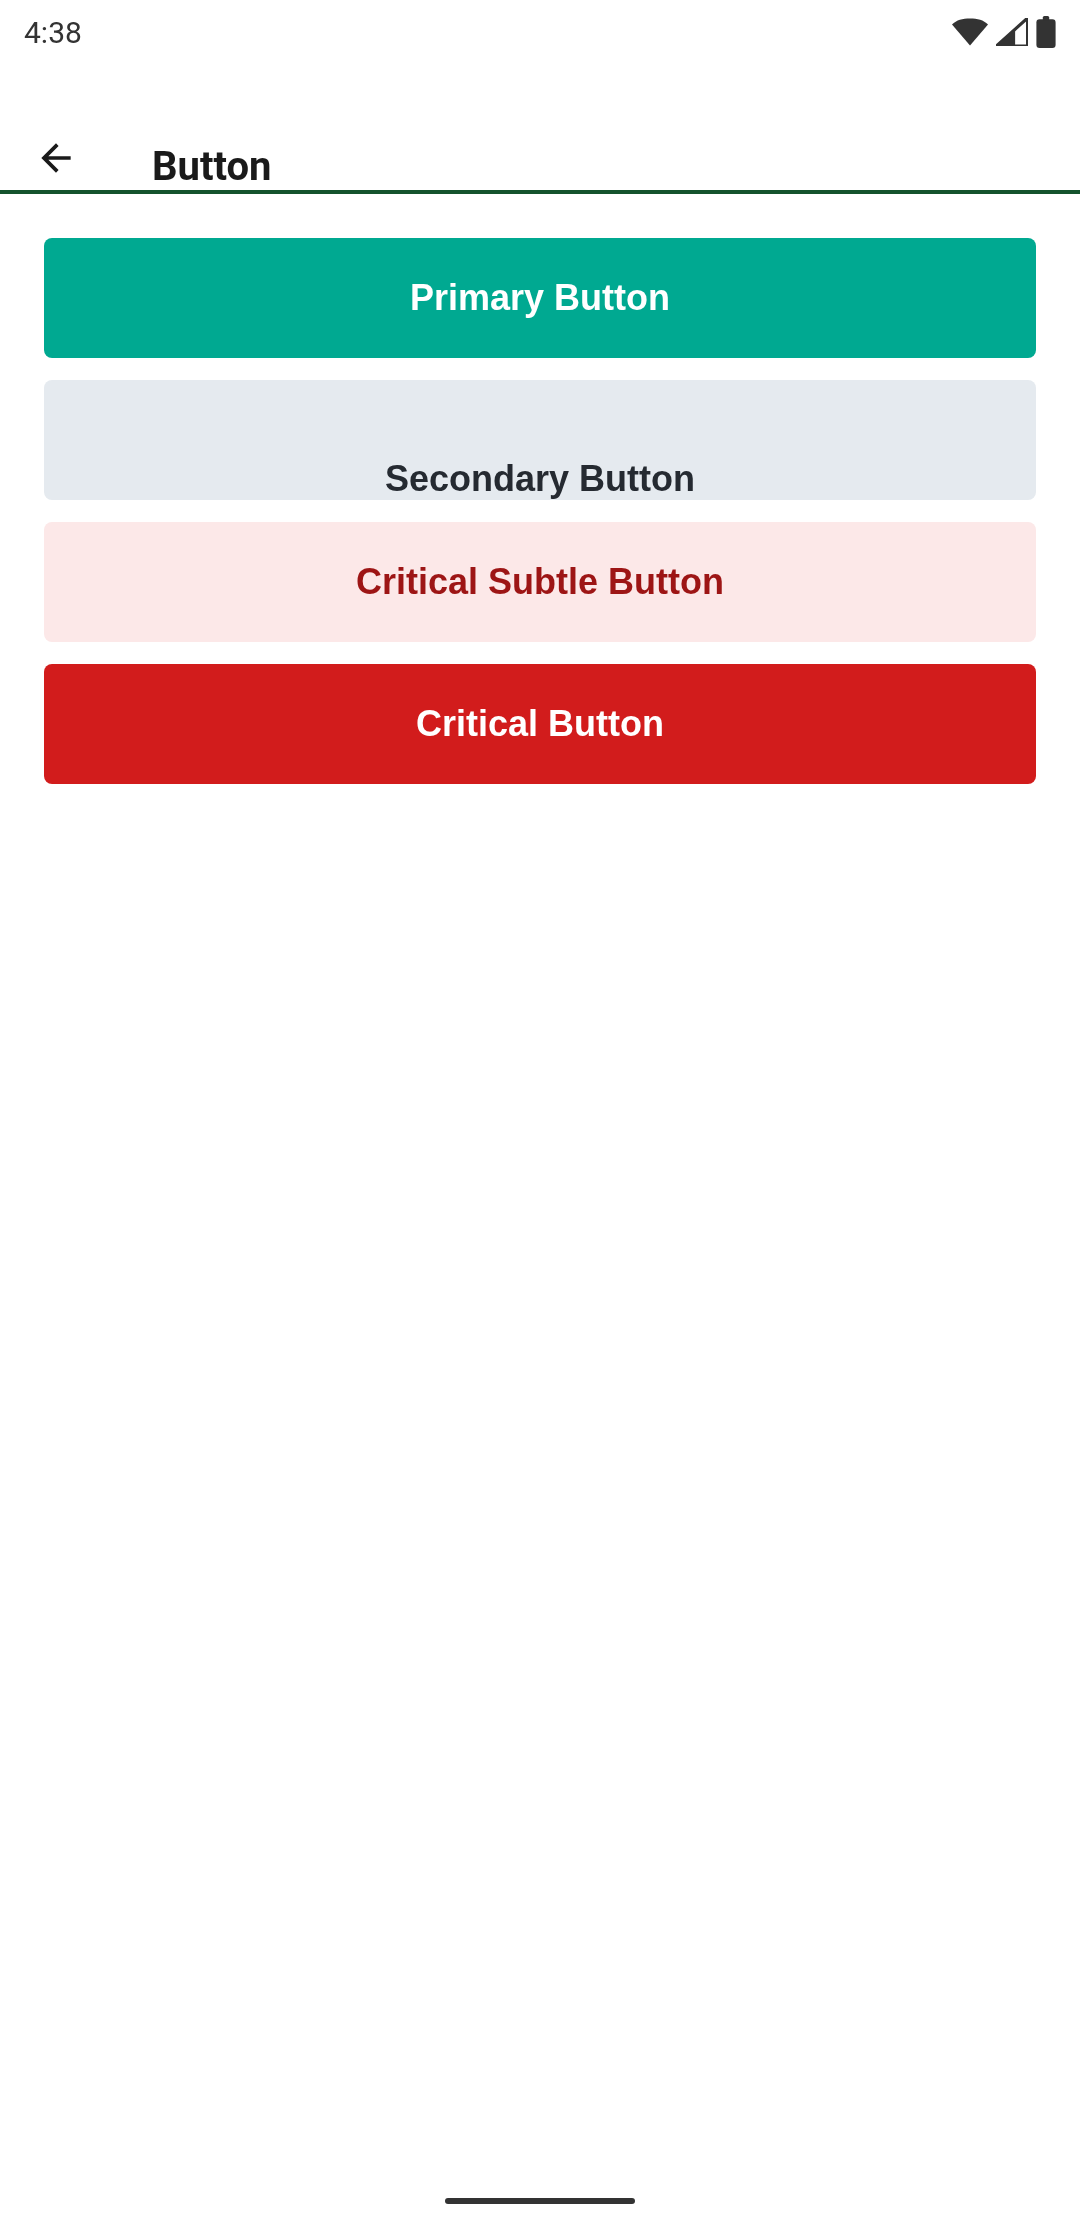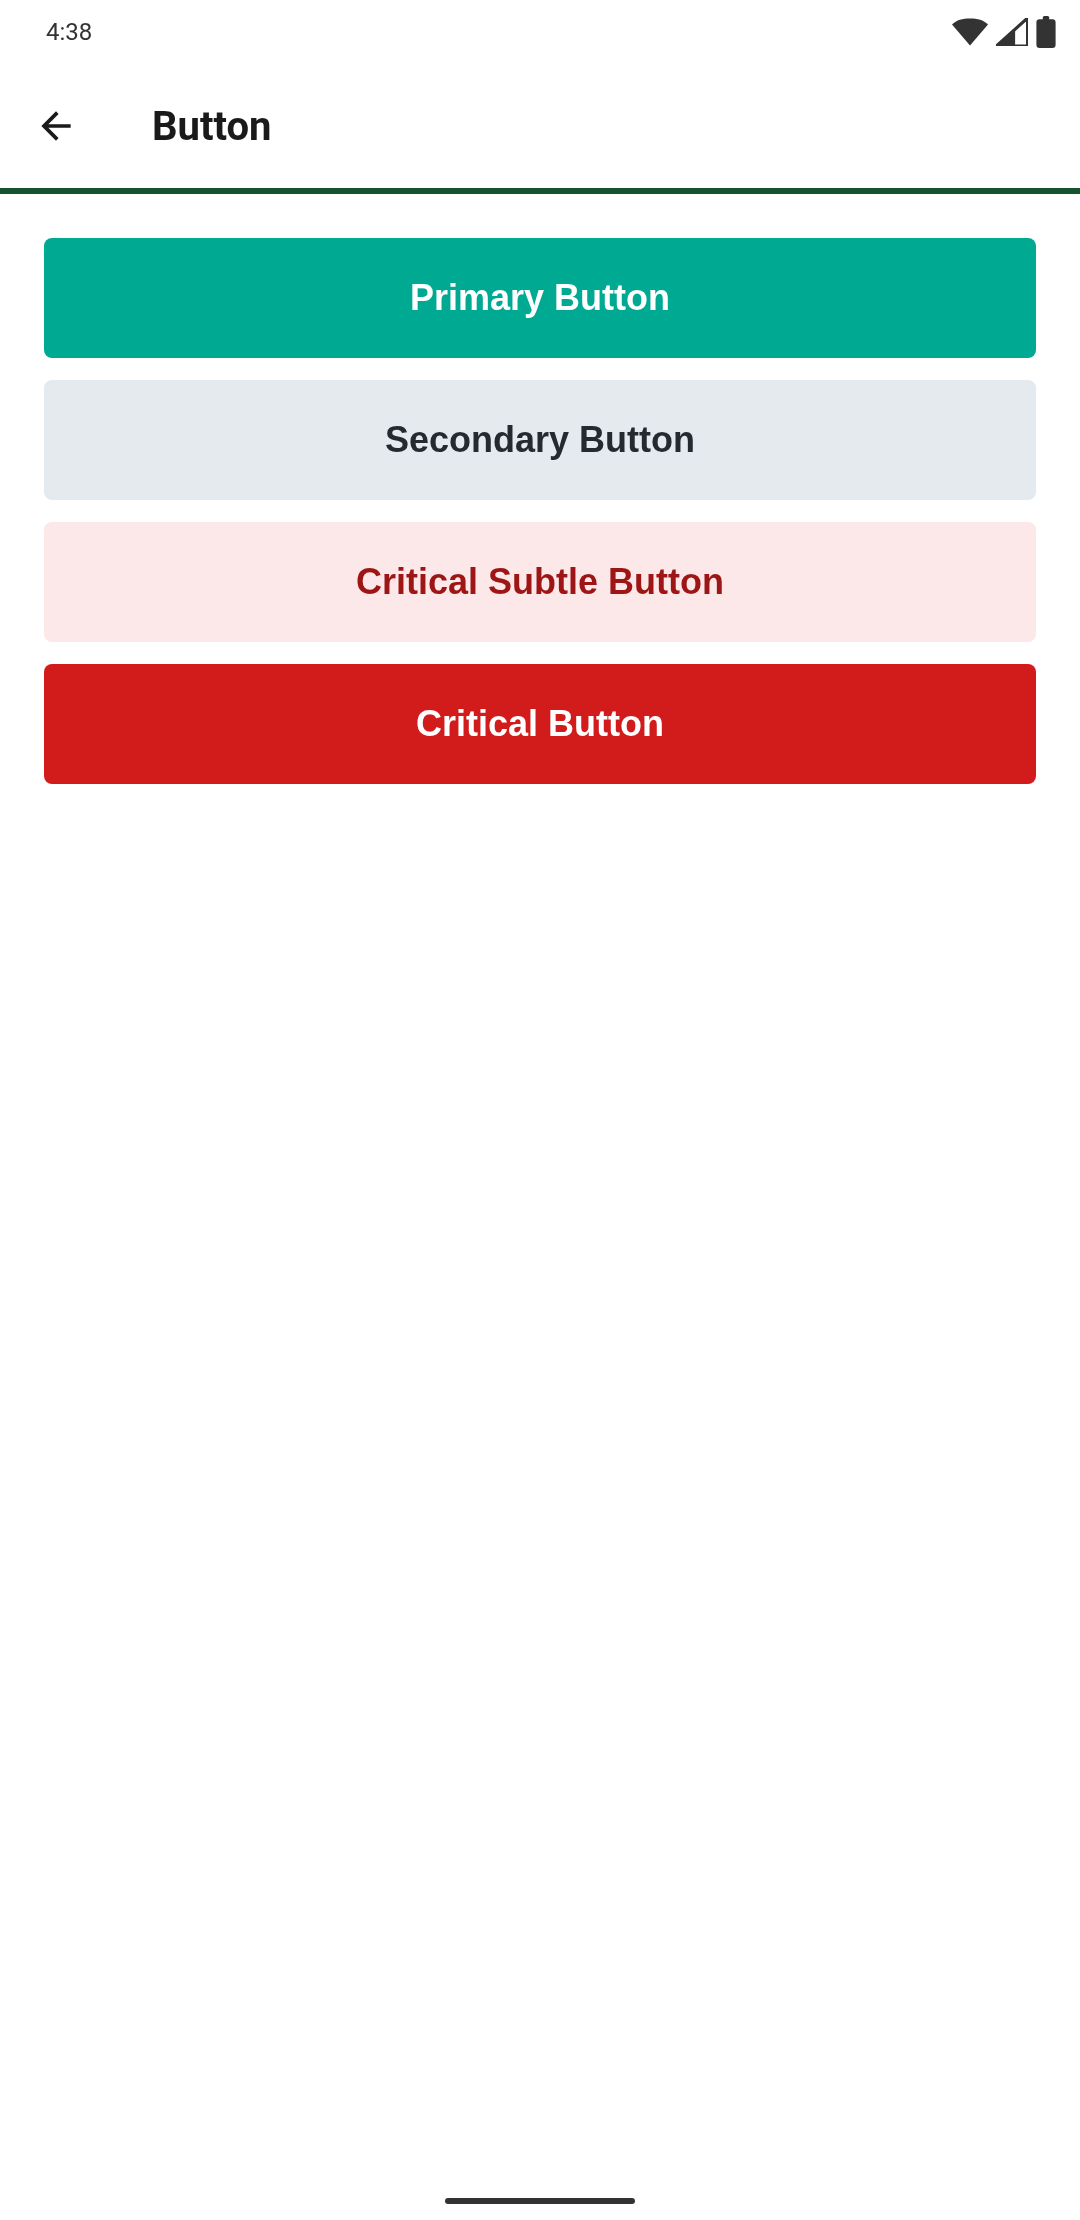--- a/index.html
+++ b/index.html
@@ -16,36 +16,35 @@
       overflow: hidden;
     }
     .status-bar {
       height: 64px;
       display: flex;
       align-items: center;
       justify-content: space-between;
       padding: 0 24px;
     }
     .status-time {
-      font-size: 24px;
+      font-size: 30px;
       font-weight: 400;
       color: #333;
-      margin-left: 22px;
     }
     .status-icons {
       display: flex;
       align-items: center;
       gap: 8px;
     }
     .app-bar {
       height: 130px;
       display: flex;
-      align-items: center;
+      align-items: flex-end;
       padding: 0 24px;
-      border-bottom: 6px solid #14532d;
+      border-bottom: 4px solid #14532d;
     }
     .back-button {
       width: 64px;
       height: 64px;
       display: flex;
       align-items: center;
       justify-content: center;
       background: transparent;
       border: none;
       cursor: pointer;
@@ -76,20 +75,21 @@
       background: #00a991;
       color: #ffffff;
     }
     .btn-primary-subtle {
       background: #e8f4f2;
       color: #007f6d;
     }
     .btn-secondary {
       background: #e5eaef;
       color: #252a31;
+      align-items: flex-end;
     }
     .btn-critical {
       background: #d21c1c;
       color: #ffffff;
     }
     .btn-critical-subtle {
       background: #fce8e8;
       color: #9d1515;
     }
     .btn-link {

